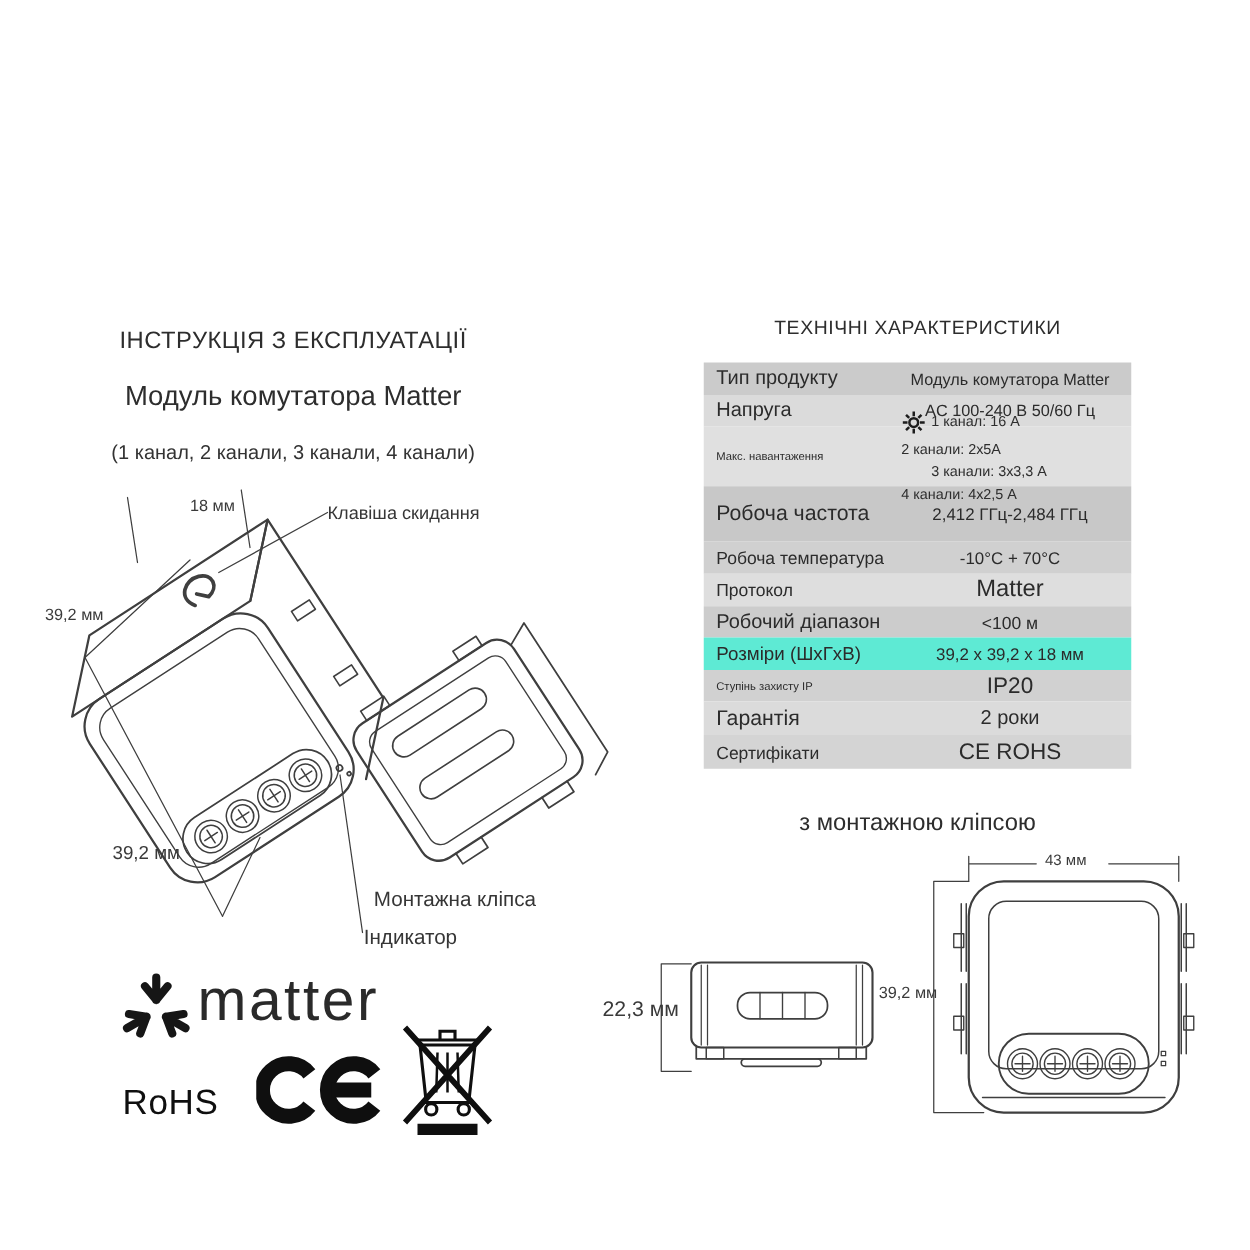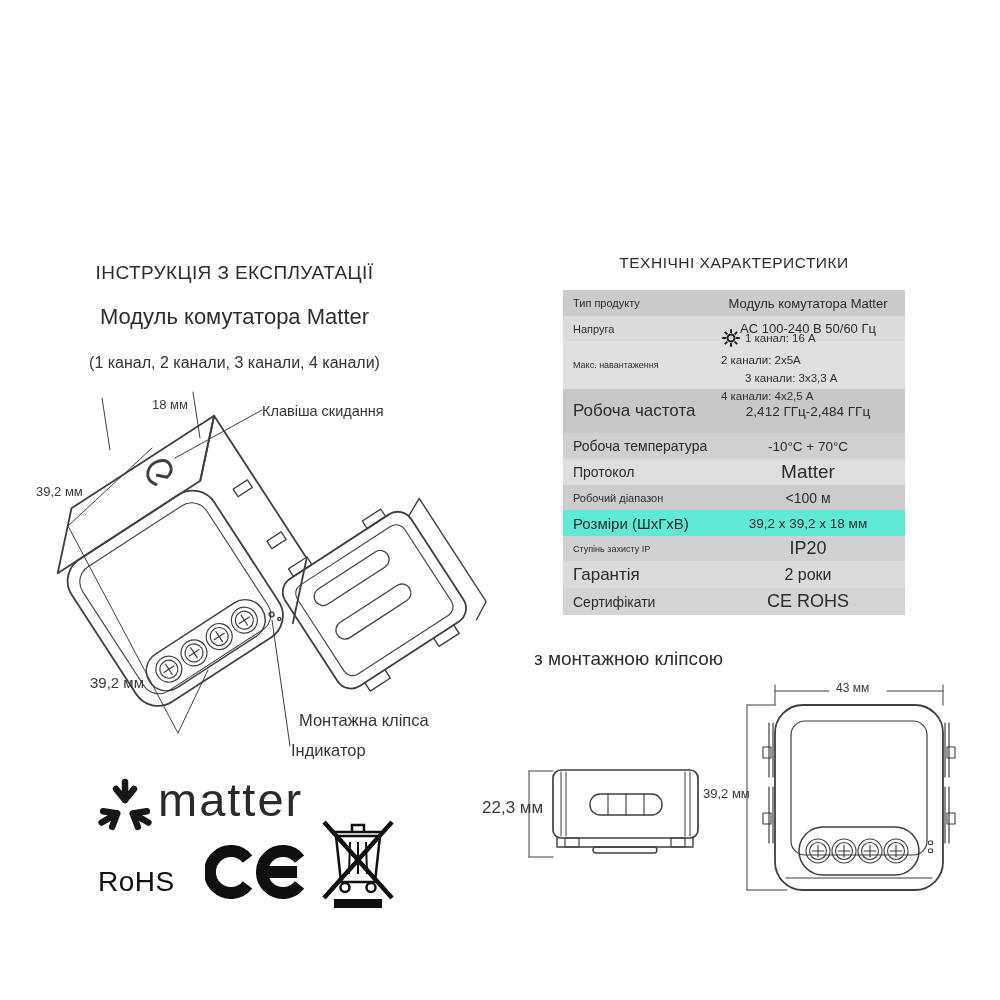--- a/index.html
+++ b/index.html
@@ -19,33 +19,33 @@
              letter-spacing:.5px;color:#2d2d2d;}
   .spec-table{left:563px;top:290px;width:342px;}
   .spec-row{display:flex;align-items:center;padding:0 10px;box-sizing:border-box;}
   .spec-row .rl{flex:0 0 148px;color:#2b2b2b;}
   .spec-row .rv{flex:1;text-align:center;color:#2b2b2b;}
   .h26{height:26px}.h25{height:25px}.h48{height:48px}.h44{height:44px}.h27{height:27px}
   .bg1{background:#cbcbcb}.bg2{background:#dbdbdb}.bg3{background:#e0e0e0}
   .bg4{background:#c8c8c8}.bg5{background:#d0d0d0}.bg6{background:#dedede}
   .bg7{background:#cccccc}.bg8{background:#5eead4}.bg9{background:#d1d1d1}
   .bg10{background:#dbdbdb}.bg11{background:#d4d4d4}
-  .lb16{font-size:11px}.lb17{font-size:17px}.lb15{font-size:15px}.lb14{font-size:14px}
+  .lb16{font-size:16px}.lb17{font-size:17px}.lb15{font-size:15px}.lb14{font-size:14px}
   .lb9{font-size:9px;color:#3c3c3c}
   .v13{font-size:13px}.v135{font-size:13.5px}.v14{font-size:14px}.v16{font-size:16px}
   .v18{font-size:18px}.v19{font-size:19px}
   .load-grid{flex:1;display:grid;grid-template-columns:1fr;row-gap:6px;column-gap:4px;
              font-size:11.5px;align-items:center;}
   .load-cell{display:flex;align-items:center;gap:4px;white-space:nowrap;}
   .sun{flex:0 0 20px;height:20px;}
   
   .matter-word{left:158px;top:772px;font-size:47px;letter-spacing:2px;color:#2a2a2a;}
   .rohs{left:80px;top:866px;font-size:28px;font-weight:400;color:#0f0f0f;letter-spacing:.5px;margin-left:18px;}
   
-  .clip-head{left:534px;top:648px;width:400px;font-size:19px;color:#2d2d2d;}
+  .clip-head{left:534px;top:648px;width:400px;text-align:center;font-size:19px;color:#2d2d2d;}
   svg{display:block;}
   .ln{stroke:#3f3f3f;fill:none;stroke-linejoin:round;stroke-linecap:round;}
 </style>
 </head>
 <body>
 
 <div class="page">
 
   <div class="abs title-block">
     <div class="doc-title">ІНСТРУКЦІЯ З ЕКСПЛУАТАЦІЇ</div>

